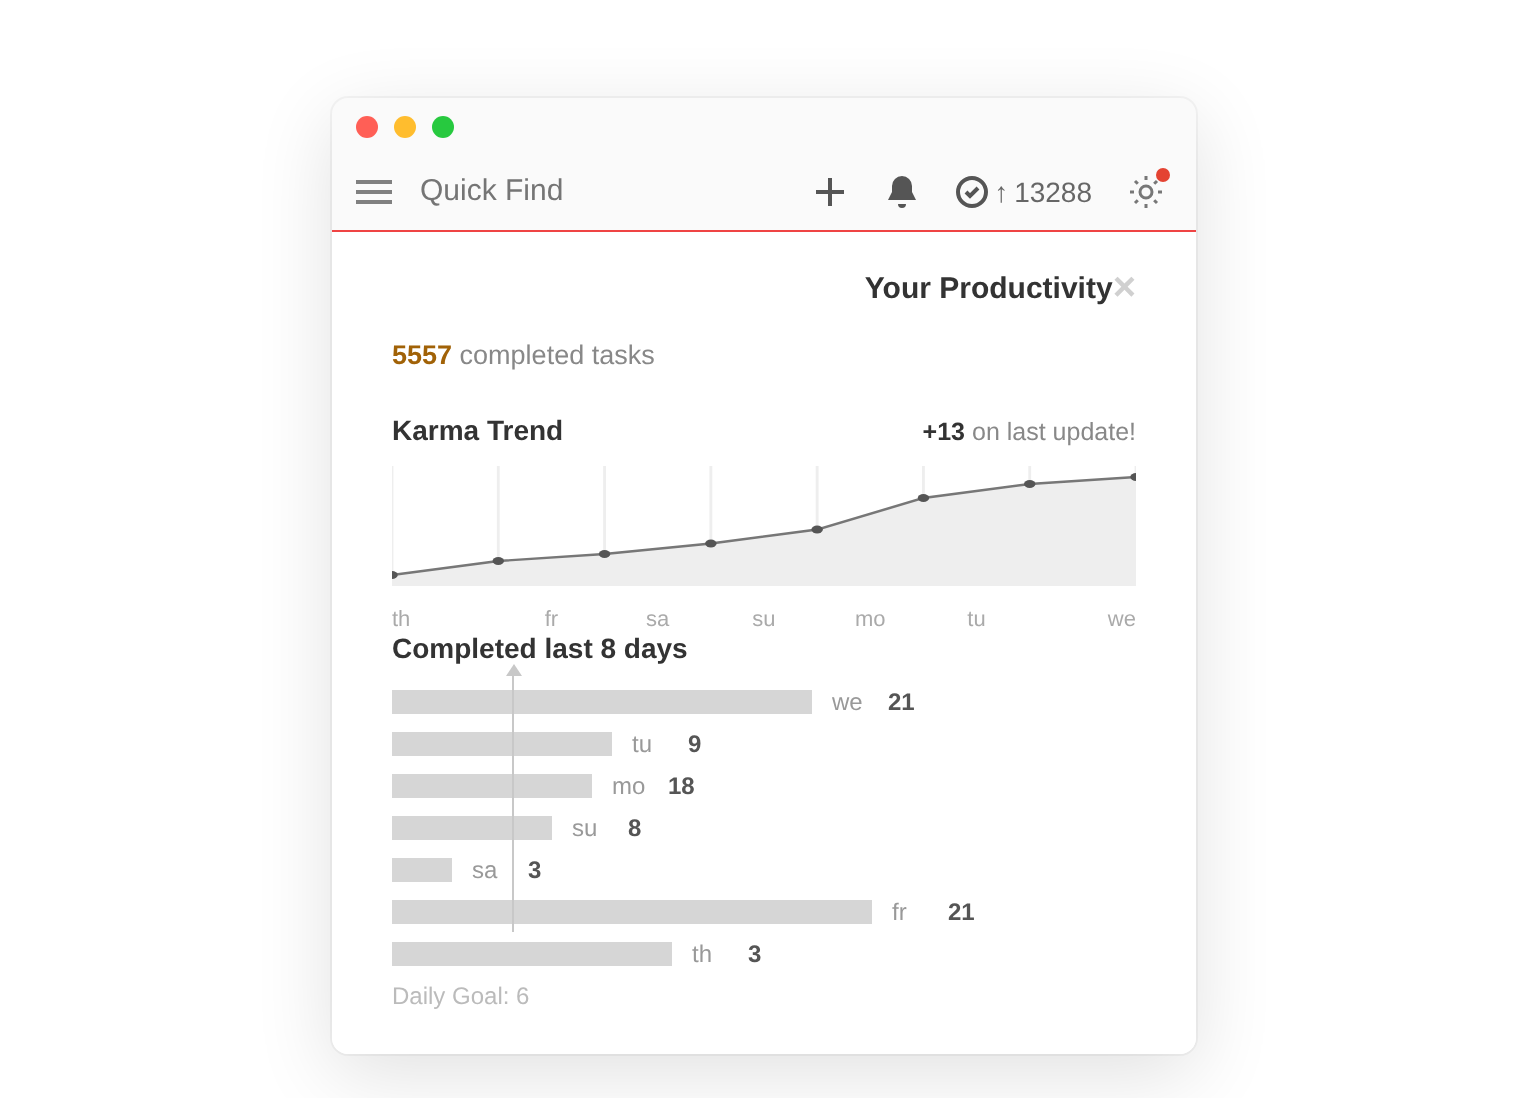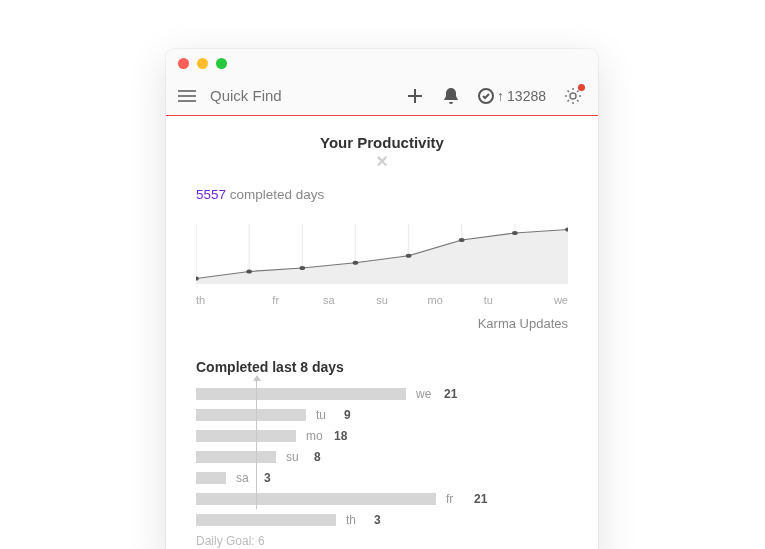--- a/index.html
+++ b/index.html
@@ -47,26 +47,26 @@
     border: none; background: transparent; font-size: 15px; color: #999;
     outline: none; width: 100%;
   }
   .toolbar-icons { display:flex; align-items:center; gap:18px; }
   .ic { width:18px; height:18px; display:flex; align-items:center; justify-content:center; color:#555; cursor:pointer; position:relative; }
   .karma-count { font-size: 14px; color:#666; display:flex; align-items:center; gap:3px; cursor:pointer; }
   .gear-wrap { position:relative; }
   .gear-badge { position:absolute; top:-3px; right:-3px; width:7px; height:7px; border-radius:50%; background:#e44332; }
 
   .panel { padding: 18px 30px 22px 30px; background:#fff; }
-  .panel-header { display:flex; justify-content:flex-end; align-items:center; margin-bottom:16px;flex-direction:column; }
+  .panel-header { display:flex; justify-content:flex-end; align-items:center; margin-bottom:16px; }
   .panel-title { font-size:15px; font-weight:600; color:#333; }
   .close-x { color:#d0d0d0; font-size:20px; font-weight:bold; cursor:pointer; line-height:1; }
 
   .completed-row { display:flex; justify-content:space-between; font-size:13.5px; color:#888; margin-bottom:22px; }
-  .completed-row b { color:#6d28d9; font-weight:400; }
+  .completed-row b { color:#a16207; font-weight:700; }
   .view-all { color:#888; cursor:pointer; }
 
   .section-header { display:flex; justify-content:space-between; align-items:baseline; font-size:14px; margin-bottom:10px; }
   .section-header .left { font-weight:600; color:#333; }
   .section-header .right { font-size:12.5px; color:#888; }
   .section-header .right b { color:#333; font-weight:600; }
 
   .karma-chart { width:100%; margin-bottom:6px; }
   .karma-labels { display:flex; font-size:11px; color:#aaa; margin-top:2px; }
   .karma-labels span { flex:1; text-align:center; }
@@ -140,24 +140,30 @@
   </div>
 
   <div class="panel">
     <div class="panel-header">
       <div class="panel-title">Your Productivity</div>
       <div class="close-x">×</div>
     </div>
 
     <div class="completed-row">
       <div>
-        <b>5557</b><span> completed days</span>
-      </div>
-    </div>
-
+        <b>5557</b><span> completed tasks</span>
+      </div>
+    </div>
+
+    <div class="section-header">
+      <div class="left">Karma Trend</div>
+      <div class="right">
+        <b>+13</b><span> on last update!</span>
+      </div>
+    </div>
 
     <div class="karma-chart">
       <svg id="karma-svg" width="100%" height="60" viewBox="0 0 260 60" preserveAspectRatio="none">
           <line x1="0" x2="0" y1="0" y2="60" stroke="#eee" stroke-width="1"></line>
           <line x1="37.142857142857146" x2="37.142857142857146" y1="0" y2="60" stroke="#eee" stroke-width="1"></line>
           <line x1="74.28571428571429" x2="74.28571428571429" y1="0" y2="60" stroke="#eee" stroke-width="1"></line>
           <line x1="111.42857142857144" x2="111.42857142857144" y1="0" y2="60" stroke="#eee" stroke-width="1"></line>
           <line x1="148.57142857142858" x2="148.57142857142858" y1="0" y2="60" stroke="#eee" stroke-width="1"></line>
           <line x1="185.71428571428572" x2="185.71428571428572" y1="0" y2="60" stroke="#eee" stroke-width="1"></line>
           <line x1="222.8571428571429" x2="222.8571428571429" y1="0" y2="60" stroke="#eee" stroke-width="1"></line>
@@ -176,21 +182,20 @@
     </div>
     <div class="karma-labels" id="karma-axis">
         <span>th</span>
         <span>fr</span>
         <span>sa</span>
         <span>su</span>
         <span>mo</span>
         <span>tu</span>
         <span>we</span>
       </div>
-    <div class="karma-updates">Karma Updates</div>
 
     <div class="bars-title">Completed last 8 days</div>
     <div class="bars-wrap" id="bars-wrap">
       <div class="goal-line" id="goal-line" style="left: 60px;"></div>
     <div class="bar-row">
           <div class="bar" style="width: 210px;"></div>
           <div class="bar-label">we</div>
           <div class="bar-val">21</div>
         </div>
         <div class="bar-row">

